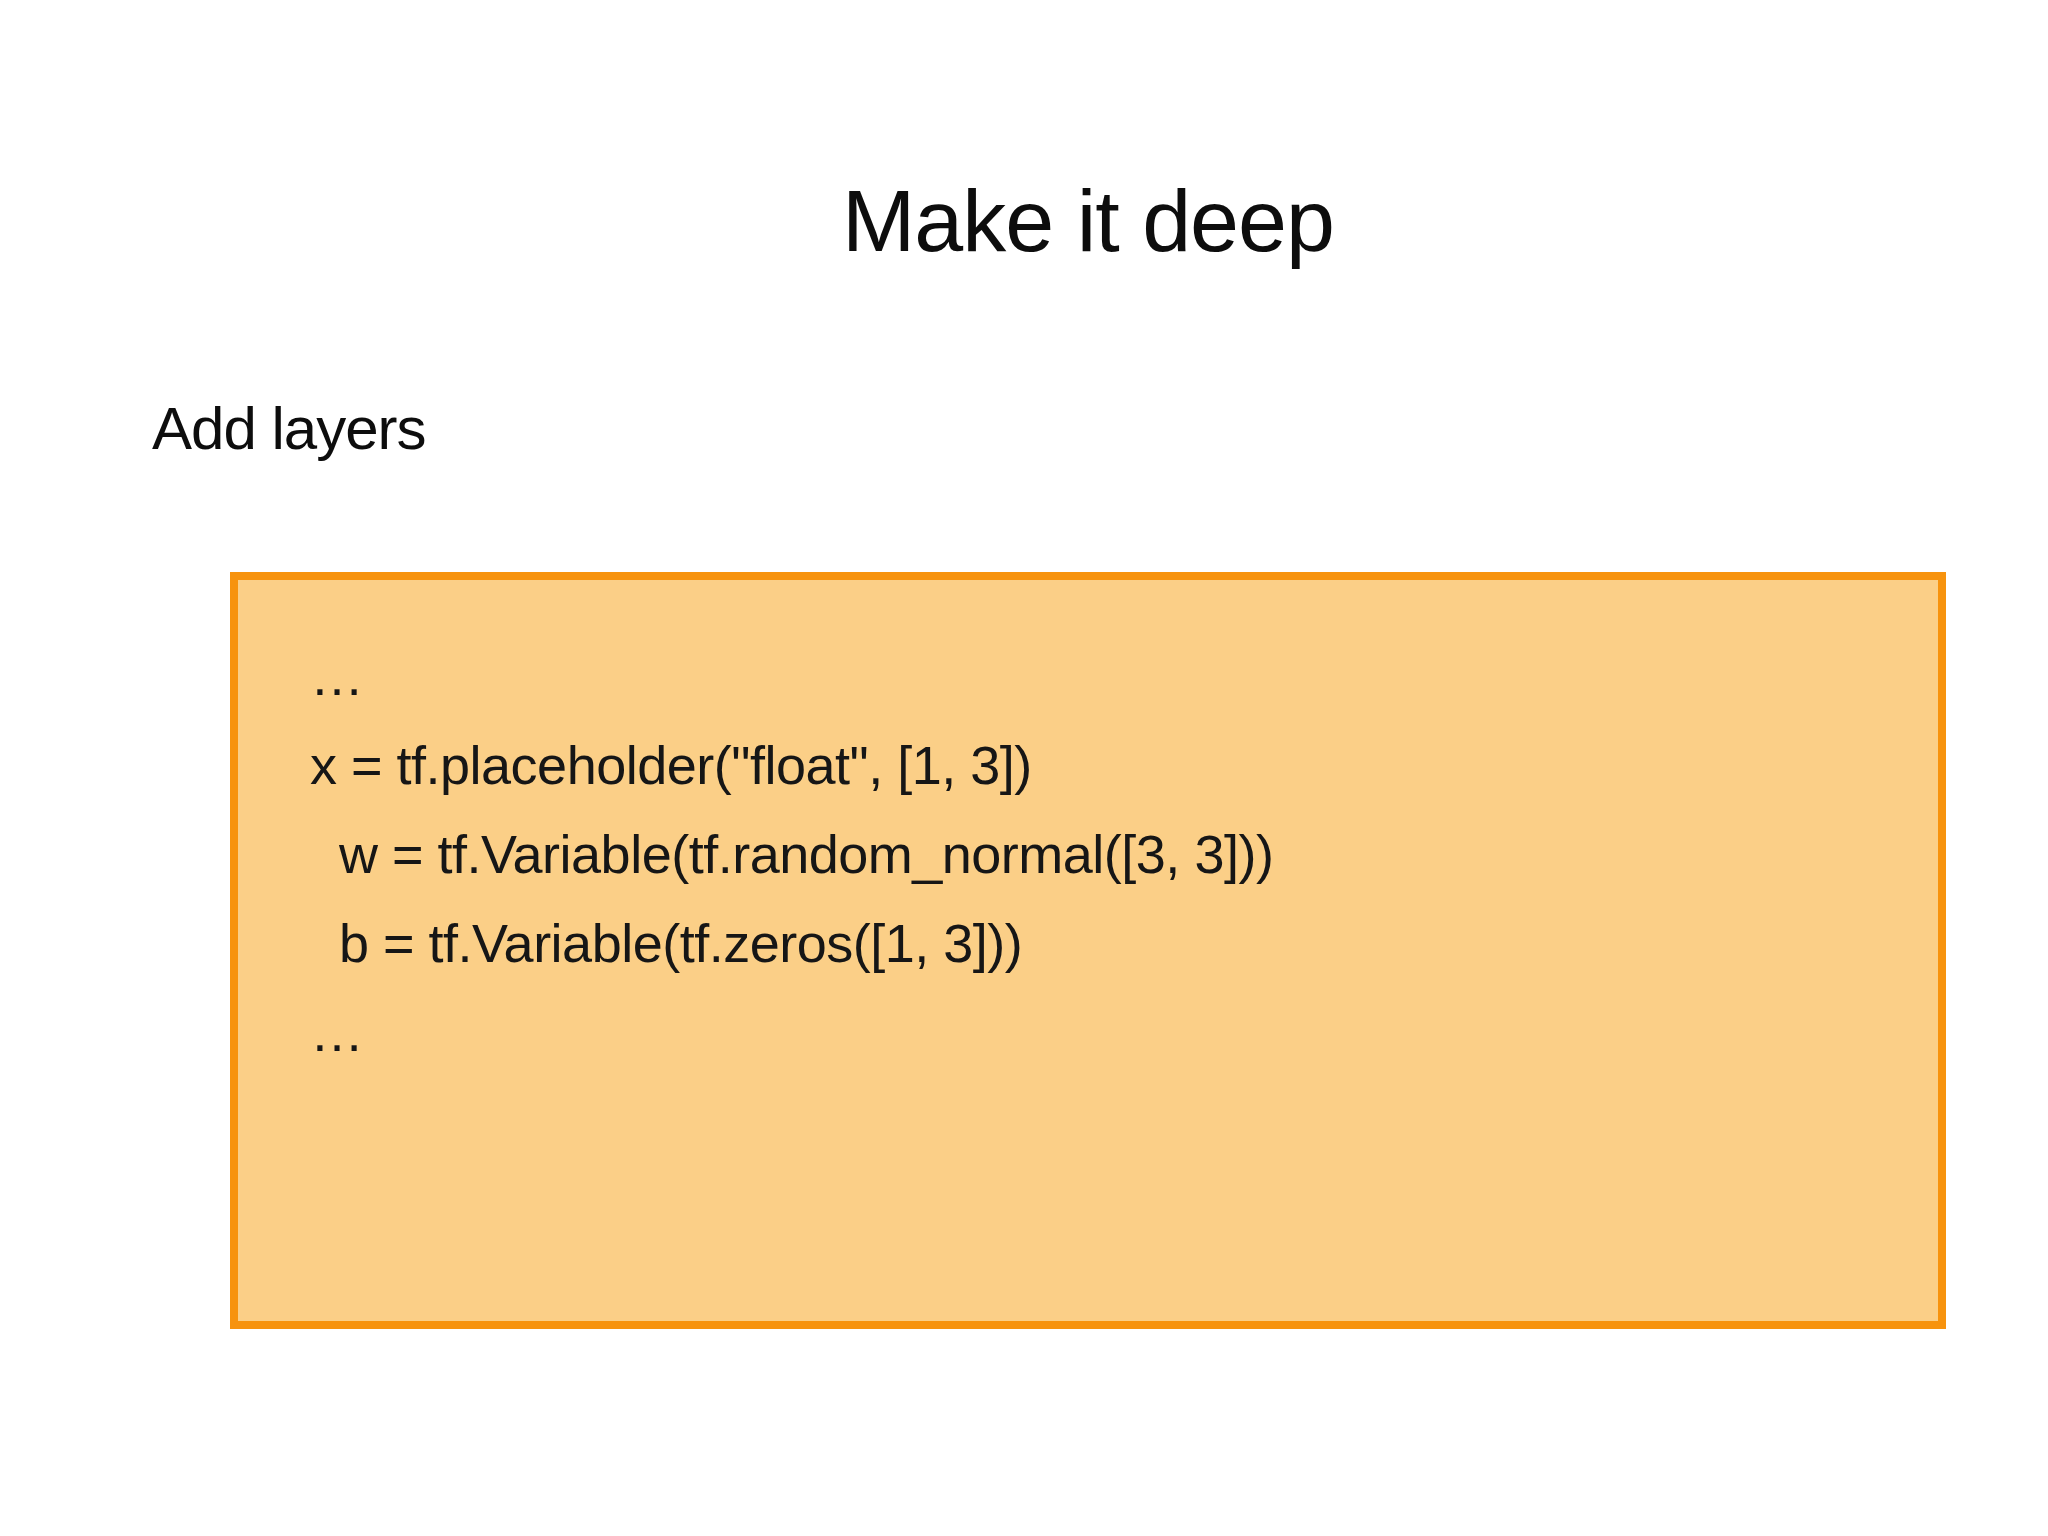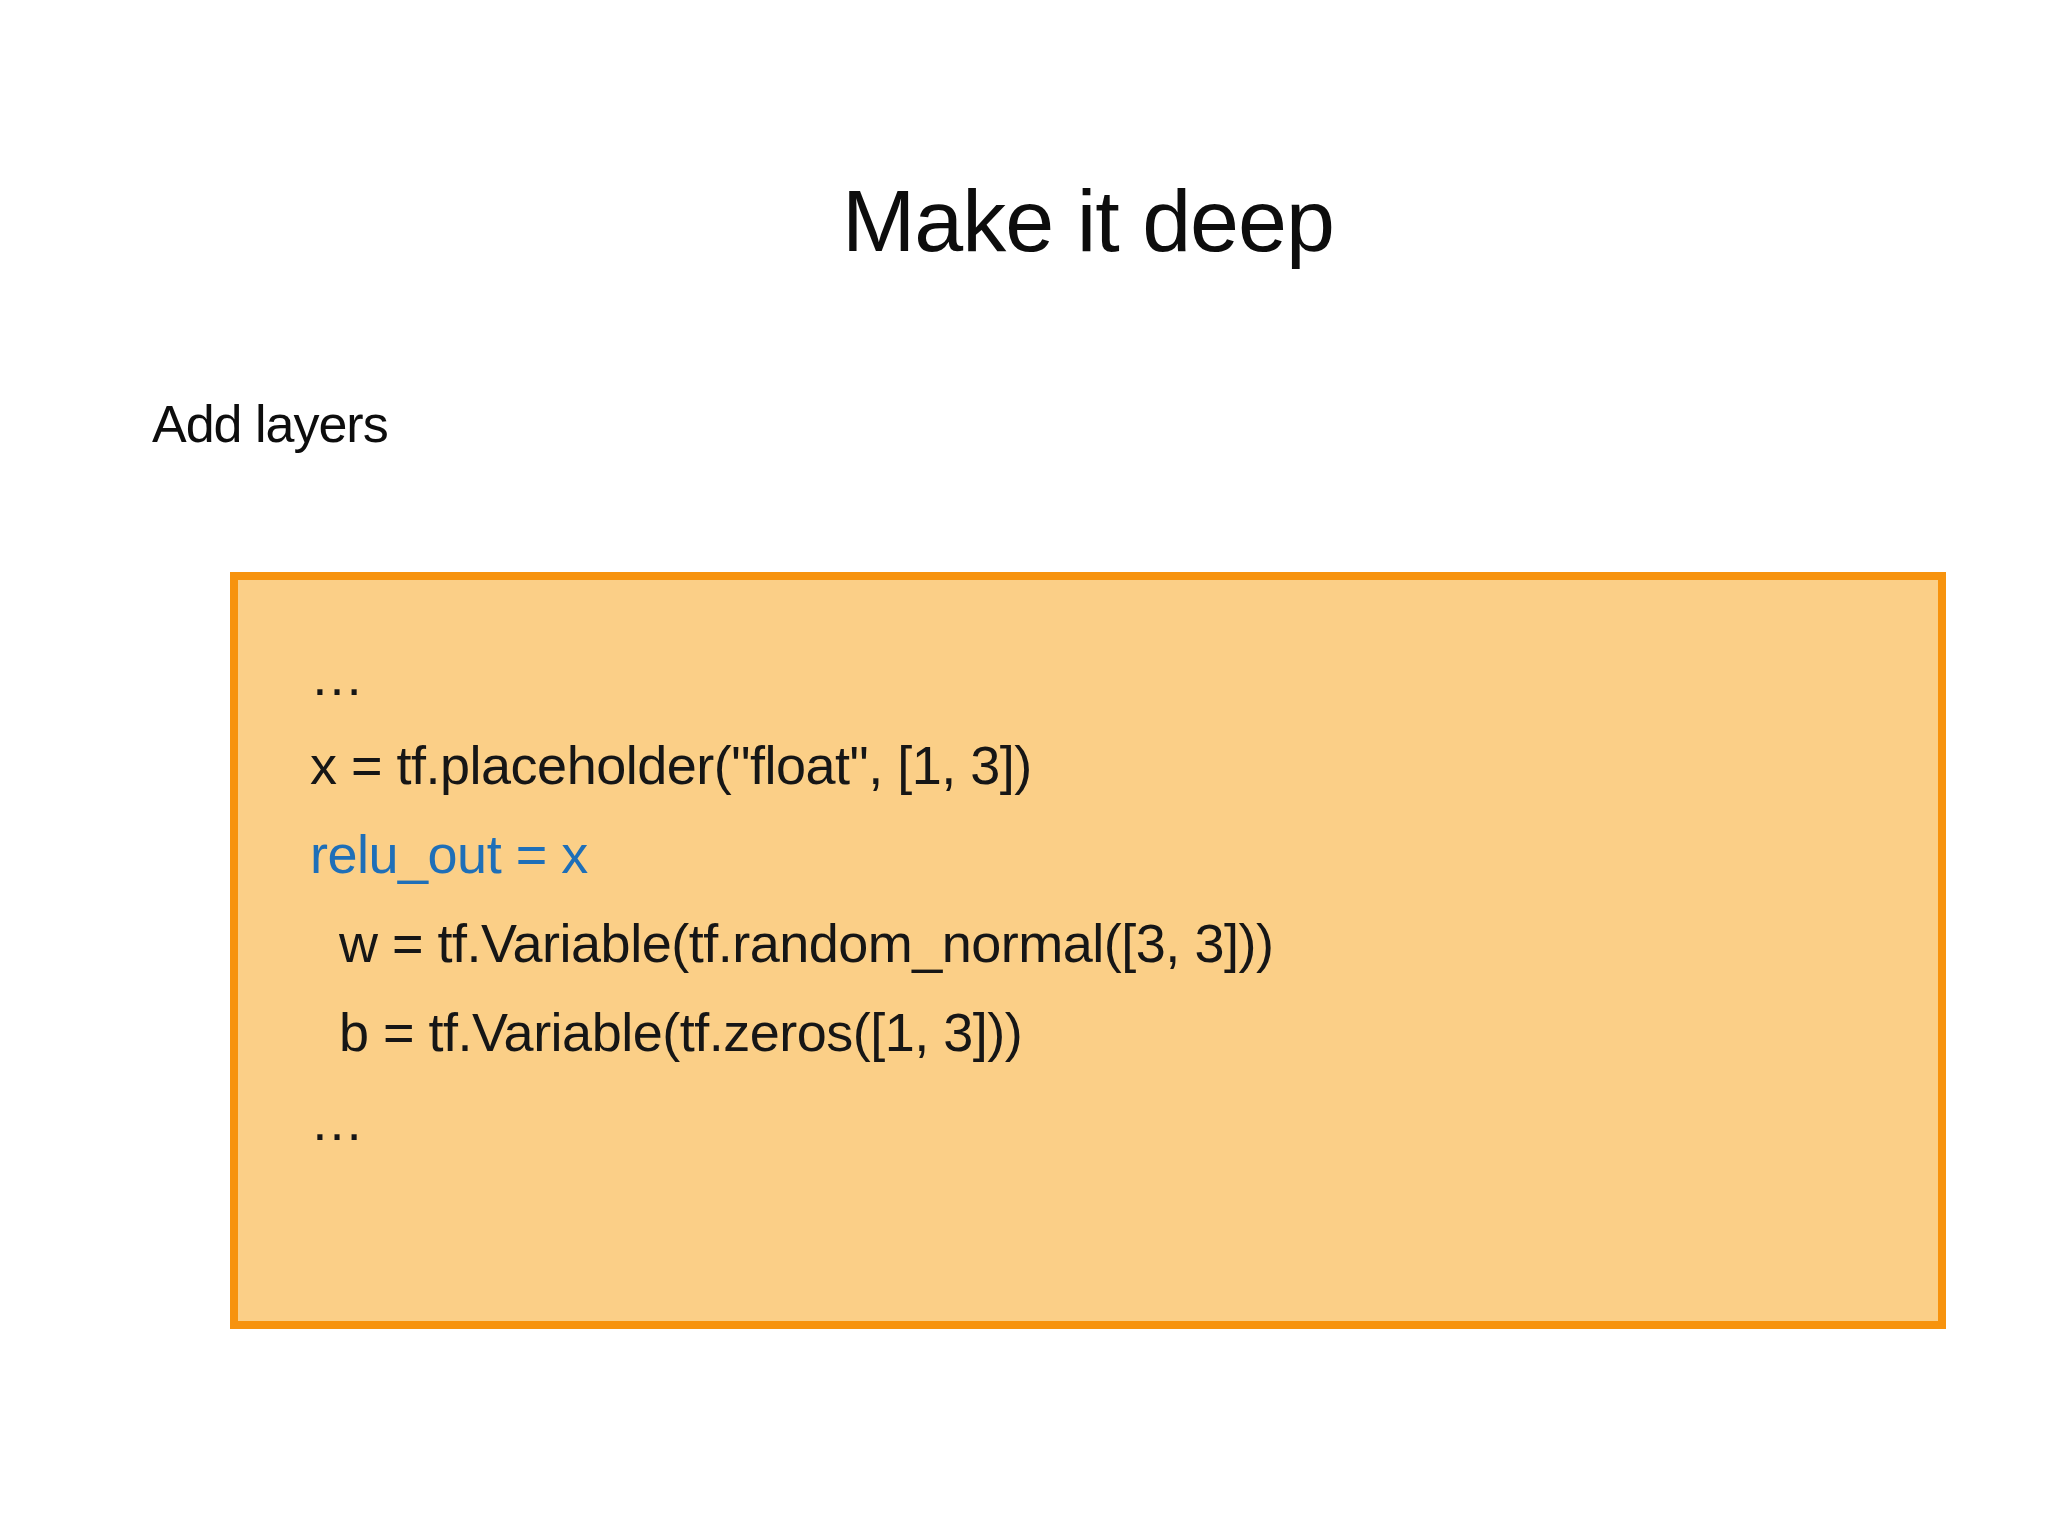--- a/index.html
+++ b/index.html
@@ -32,21 +32,21 @@
     text-align: center;
     font-size: 88px;
     font-weight: 400;
     color: var(--title-text);
     letter-spacing: -1px;
   }
   .section-heading {
     position: absolute;
     top: 330px;
     left: 88px;
-    font-size: 52px;
+    font-size: 60px;
     font-weight: 400;
     color: var(--title-text);
     letter-spacing: -1px;
   }
   .code-box {
     position: absolute;
     left: 166px;
     top: 508px;
     width: 1716px;
     height: 757px;
@@ -72,19 +72,18 @@
 
 <div class="slide">
   <div class="slide-title">Make it deep</div>
 
   <div class="section-heading">Add layers</div>
 
   <div class="code-box">
     <div class="code-lines">
         <div class="code-line"><span class="seg-black">…</span></div>
         <div class="code-line"><span class="seg-black">x = tf.placeholder("float", [1, 3])</span></div>
-        <div class="code-line"><span class="seg-blue">relu_out = x</span></div>
         <div class="code-line"><span class="seg-black">  w = tf.Variable(tf.random_normal([3, 3]))</span></div>
         <div class="code-line"><span class="seg-black">  b = tf.Variable(tf.zeros([1, 3]))</span></div>
         <div class="code-line"><span class="seg-black">…</span></div>
       </div>
   </div>
 </div>
 
 </body></html>

